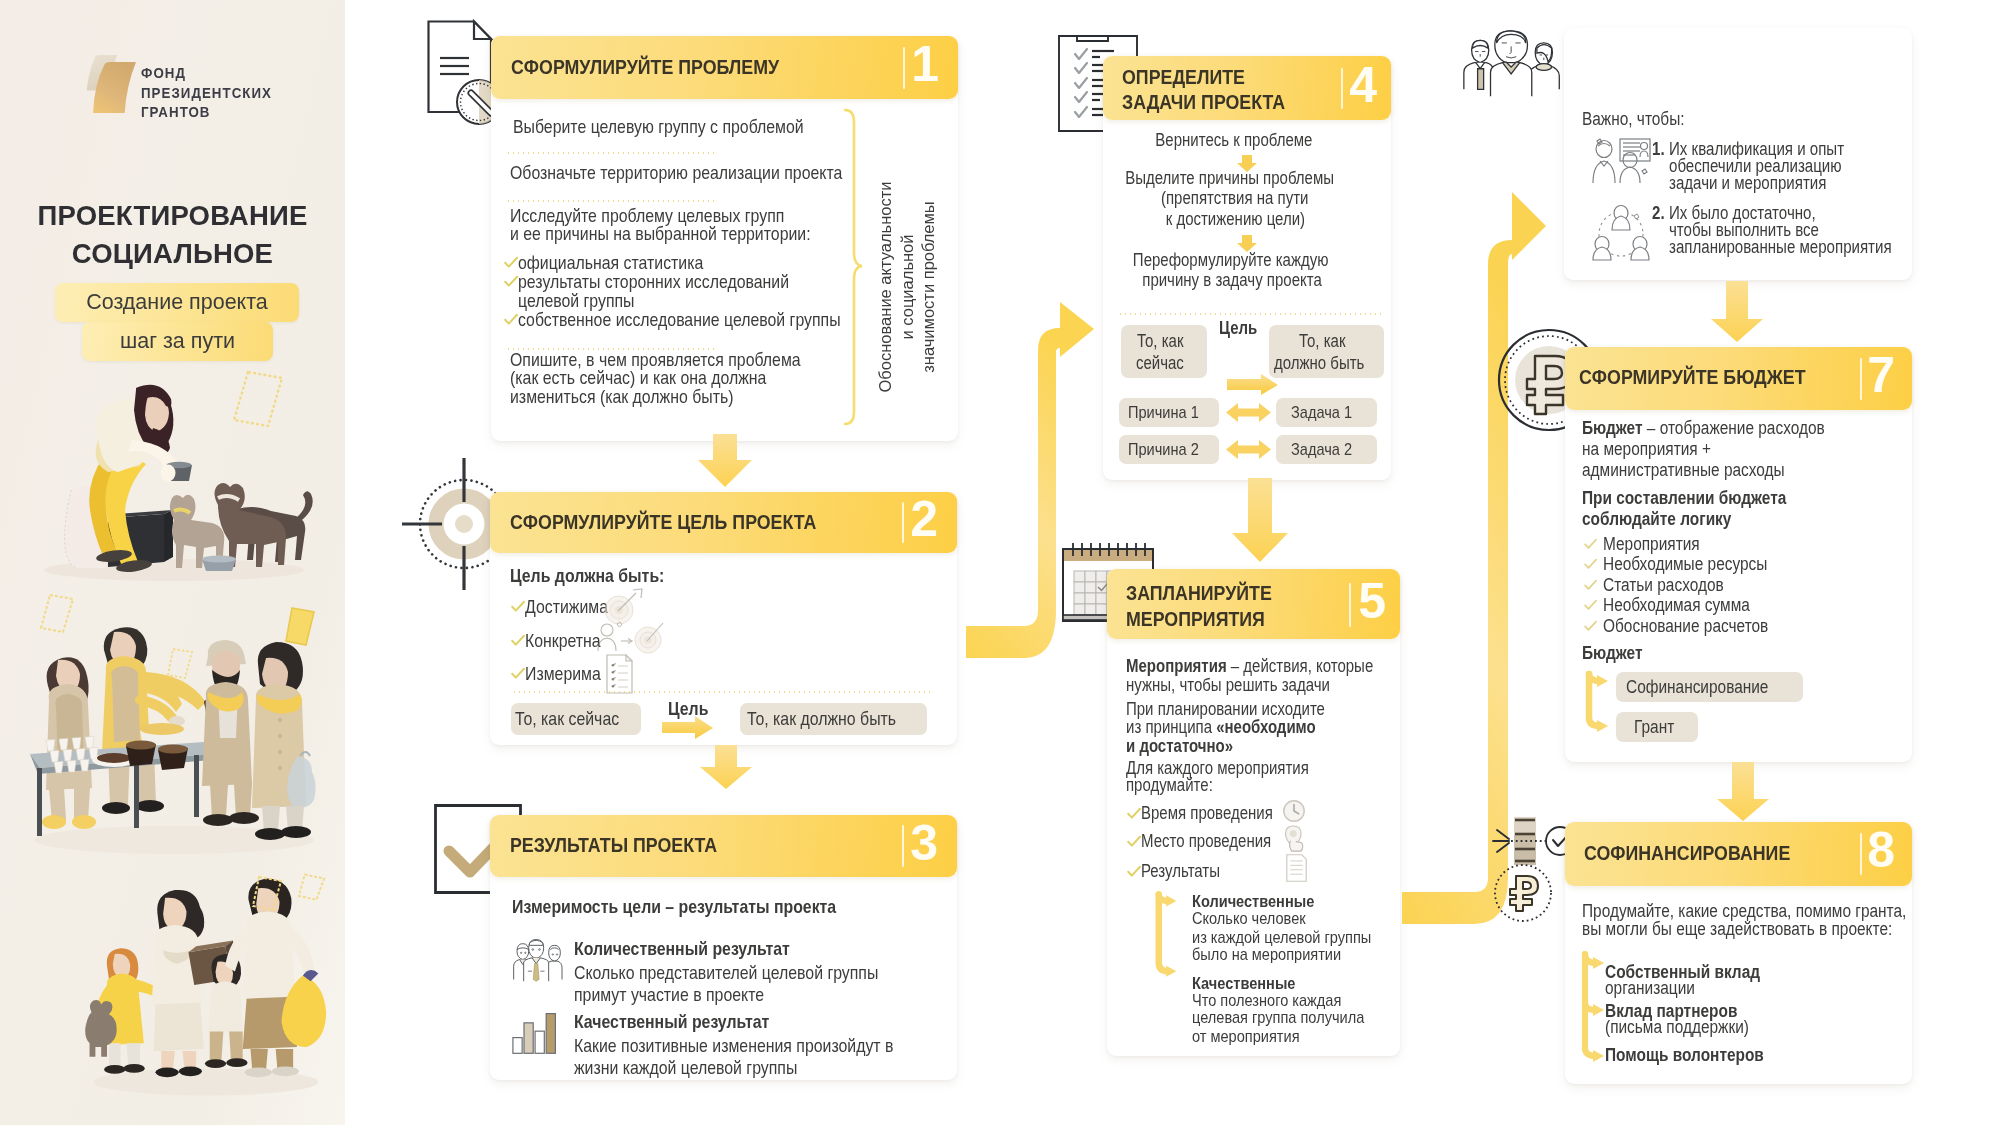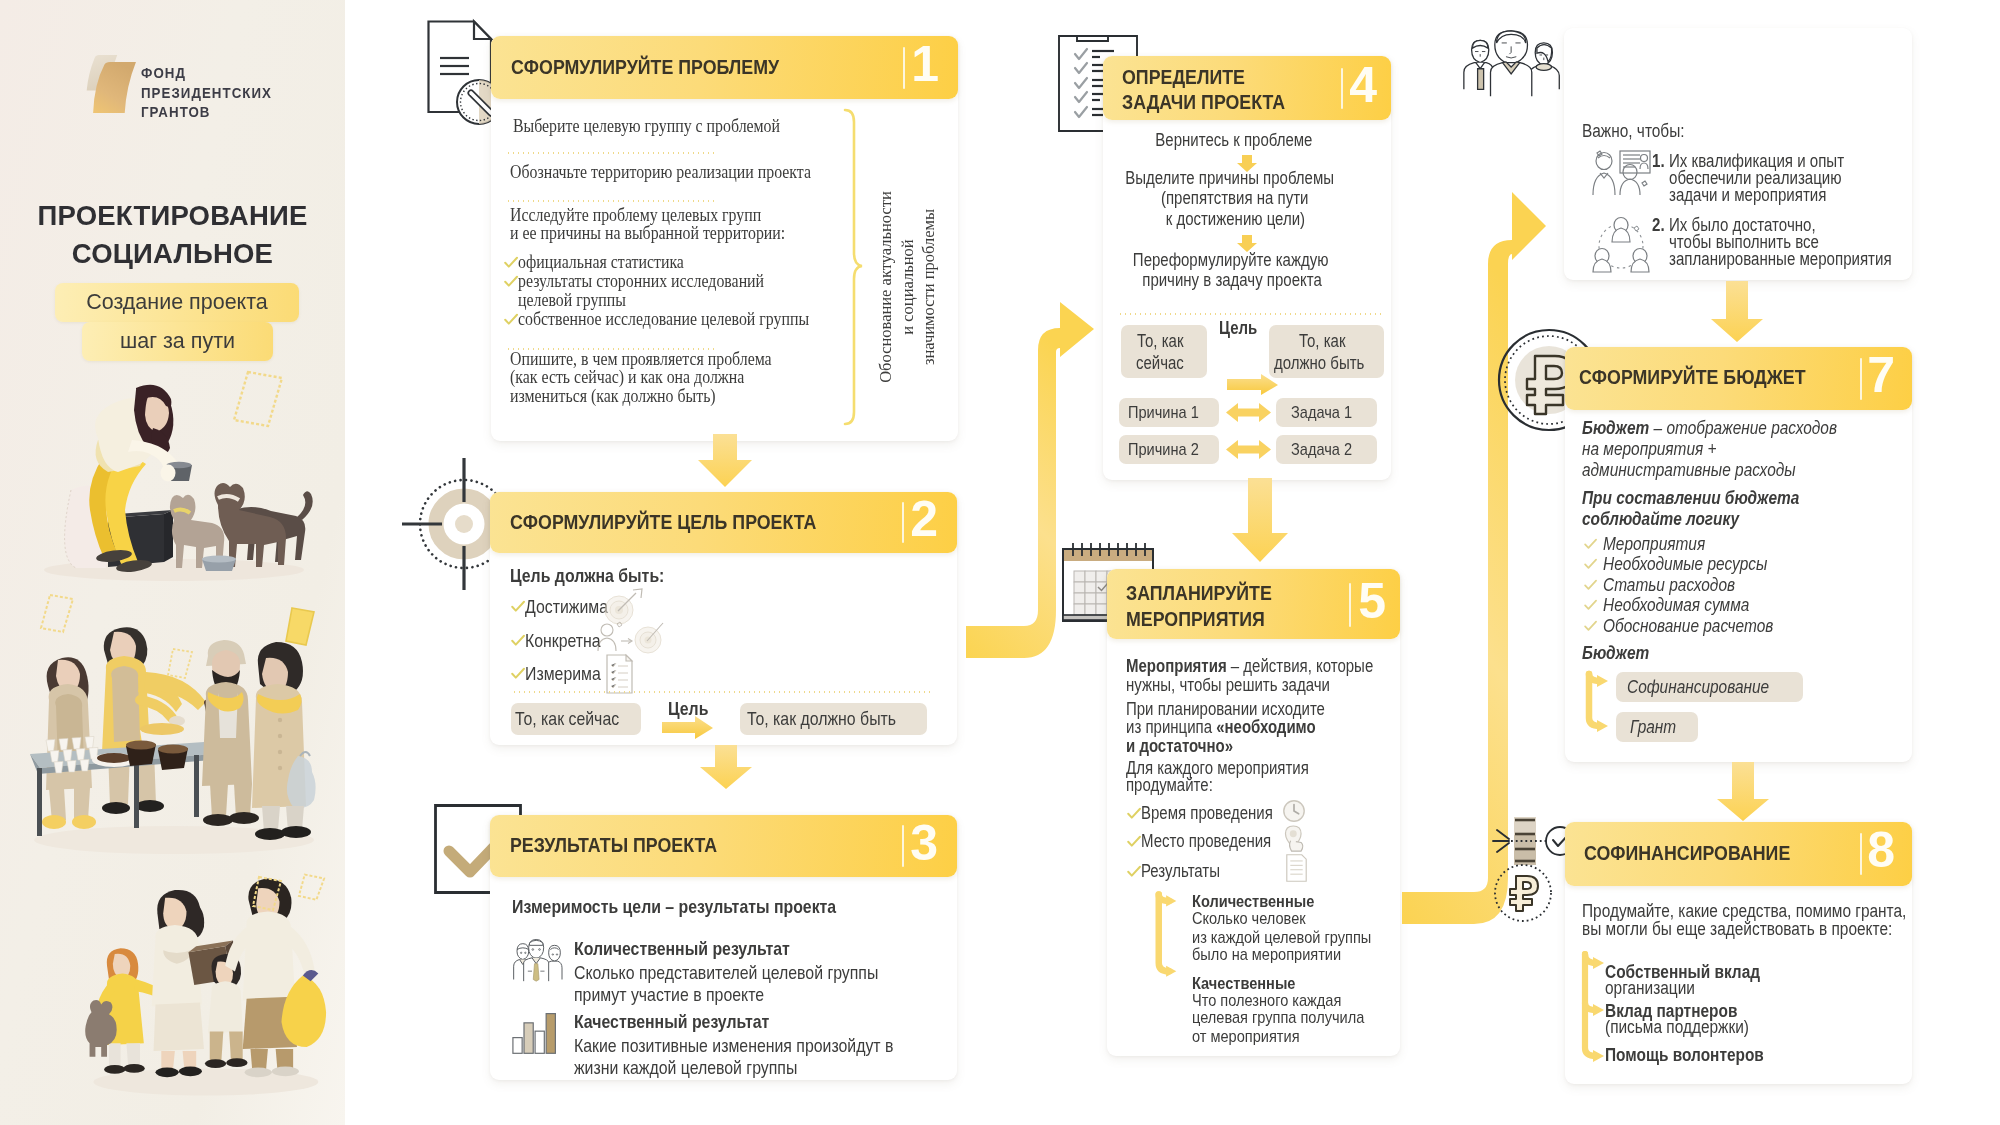--- a/index.html
+++ b/index.html
@@ -318,21 +318,21 @@
   <path d="M44 75 L64 95" stroke="#2f3337" stroke-width="7" stroke-linecap="round" fill="none"></path>
   <path d="M44 75 L64 95" stroke="#ffffff" stroke-width="3.8" stroke-linecap="round" fill="none"></path>
 </svg>
 
 <div class="card" style="left:491px;top:36px;width:467px;height:405px;"></div>
 <div class="chead" style="left:491px;top:36px;width:467px;height:63px;">
   <span class="ct" style="left:20px;top:20px;font-size:20px;">СФОРМУЛИРУЙТЕ ПРОБЛЕМУ</span>
   <span class="cbar" style="right:53px;top:11px;height:42px;"></span>
   <span class="cn" style="right:19px;top:3px;">1</span>
 </div>
-<div class="cbody" style="left:491px;top:99px;width:467px;height:342px;font-family:Liberation Serif, serif;">
+<div class="cbody" style="left:491px;top:99px;width:467px;height:342px;">
   <div class="txt nx" style="left:22px;top:17px;font-size:18.5px;">Выберите целевую группу с проблемой</div>
   <div class="dotline" style="left:15px;top:53px;width:211px;"></div>
   <div class="txt nx" style="left:19px;top:63px;font-size:18.5px;">Обозначьте территорию реализации проекта</div>
   <div class="dotline" style="left:15px;top:101px;width:211px;"></div>
   <div class="txt nx" style="left:19px;top:106px;font-size:18.5px;">Исследуйте проблему целевых групп</div>
   <div class="txt nx" style="left:19px;top:124px;font-size:18.5px;">и ее причины на выбранной территории:</div>
 
   <svg class="chk" style="left:13px;top:157px;" width="14" height="14" viewBox="0 0 14 14">
         <path d="M1.2 6.8 L4.8 10.6 L13 1.8" stroke="#dfd163" stroke-width="2" fill="none" stroke-linecap="round" stroke-linejoin="round"></path>
       </svg>
@@ -753,21 +753,21 @@
     <path d="M56 26 v7 l-2 2"></path>
         <path d="M50 38 q6 3 12 0"></path>
     <path d="M14 32 h4 M22 32 h4"></path>
         <path d="M20 35 v3"></path>
     <path d="M89 36 h3 M96 36 h3"></path>
         <path d="M94 39 v3"></path>
   </g>
 </svg>
 
 <div class="card" style="left:1564px;top:28px;width:348px;height:252px;"></div>
-<div class="cbody" style="left:1564px;top:108px;width:348px;height:172px;">
+<div class="cbody" style="left:1564px;top:96px;width:348px;height:172px;">
   <div class="txt nx" style="left:18px;top:13px;font-size:18px;">Важно, чтобы:</div>
 
   <svg style="position:absolute;left:26px;top:41px;" width="62" height="48" viewBox="0 0 62 48">
     <g fill="none" stroke="#7b7f83" stroke-width="1.2">
       <rect x="30" y="2" width="30" height="22"></rect>
       <line x1="33" y1="6" x2="50" y2="6"></line>
           <line x1="33" y1="10" x2="50" y2="10"></line>
       <line x1="33" y1="14" x2="50" y2="14"></line>
           <line x1="33" y1="18" x2="45" y2="18"></line>
       <circle cx="54" cy="9" r="3.5"></circle>
@@ -818,21 +818,21 @@
   <path d="M38 28 H58 Q76 28 76 45 Q76 61 58 61 H49 V67 H66 V77 H49 V86 H38 V77 H30 V67 H38 V61 H30 V51 H38 Z
            M49 38 V51 H57 Q65 51 65 45 Q65 38 57 38 Z" fill="#efe9dd" stroke="#3a3528" stroke-width="2.4" stroke-linejoin="round"></path>
 </svg>
 
 <div class="card" style="left:1565px;top:347px;width:347px;height:415px;"></div>
 <div class="chead" style="left:1565px;top:347px;width:347px;height:63px;">
   <span class="ct" style="left:14px;top:19px;font-size:20px;">СФОРМИРУЙТЕ БЮДЖЕТ</span>
   <span class="cbar" style="right:50px;top:11px;height:42px;"></span>
   <span class="cn" style="right:17px;top:3px;">7</span>
 </div>
-<div class="cbody" style="left:1565px;top:410px;width:347px;height:356px;font-style:italic;">
+<div class="cbody" style="left:1565px;top:410px;width:347px;height:356px;">
   <div class="txt nx" style="left:17px;top:8px;font-size:18px;"><b>Бюджет</b><span> – отображение расходов</span></div>
   <div class="txt nx" style="left:17px;top:29px;font-size:18px;">на мероприятия +</div>
   <div class="txt nx" style="left:17px;top:50px;font-size:18px;">административные расходы</div>
   <div class="txt nx" style="left:17px;top:78px;font-size:18px;font-weight:bold;">При составлении бюджета</div>
   <div class="txt nx" style="left:17px;top:99px;font-size:18px;font-weight:bold;">соблюдайте логику</div>
 
   <svg class="chk" style="left:19px;top:128px;" width="13" height="13" viewBox="0 0 14 14">
         <path d="M1.2 6.8 L4.8 10.6 L13 1.8" stroke="#e2d58d" stroke-width="1.9" fill="none" stroke-linecap="round" stroke-linejoin="round"></path>
       </svg>
   <div class="txt nx" style="left:38px;top:124px;font-size:18px;">Мероприятия</div>

